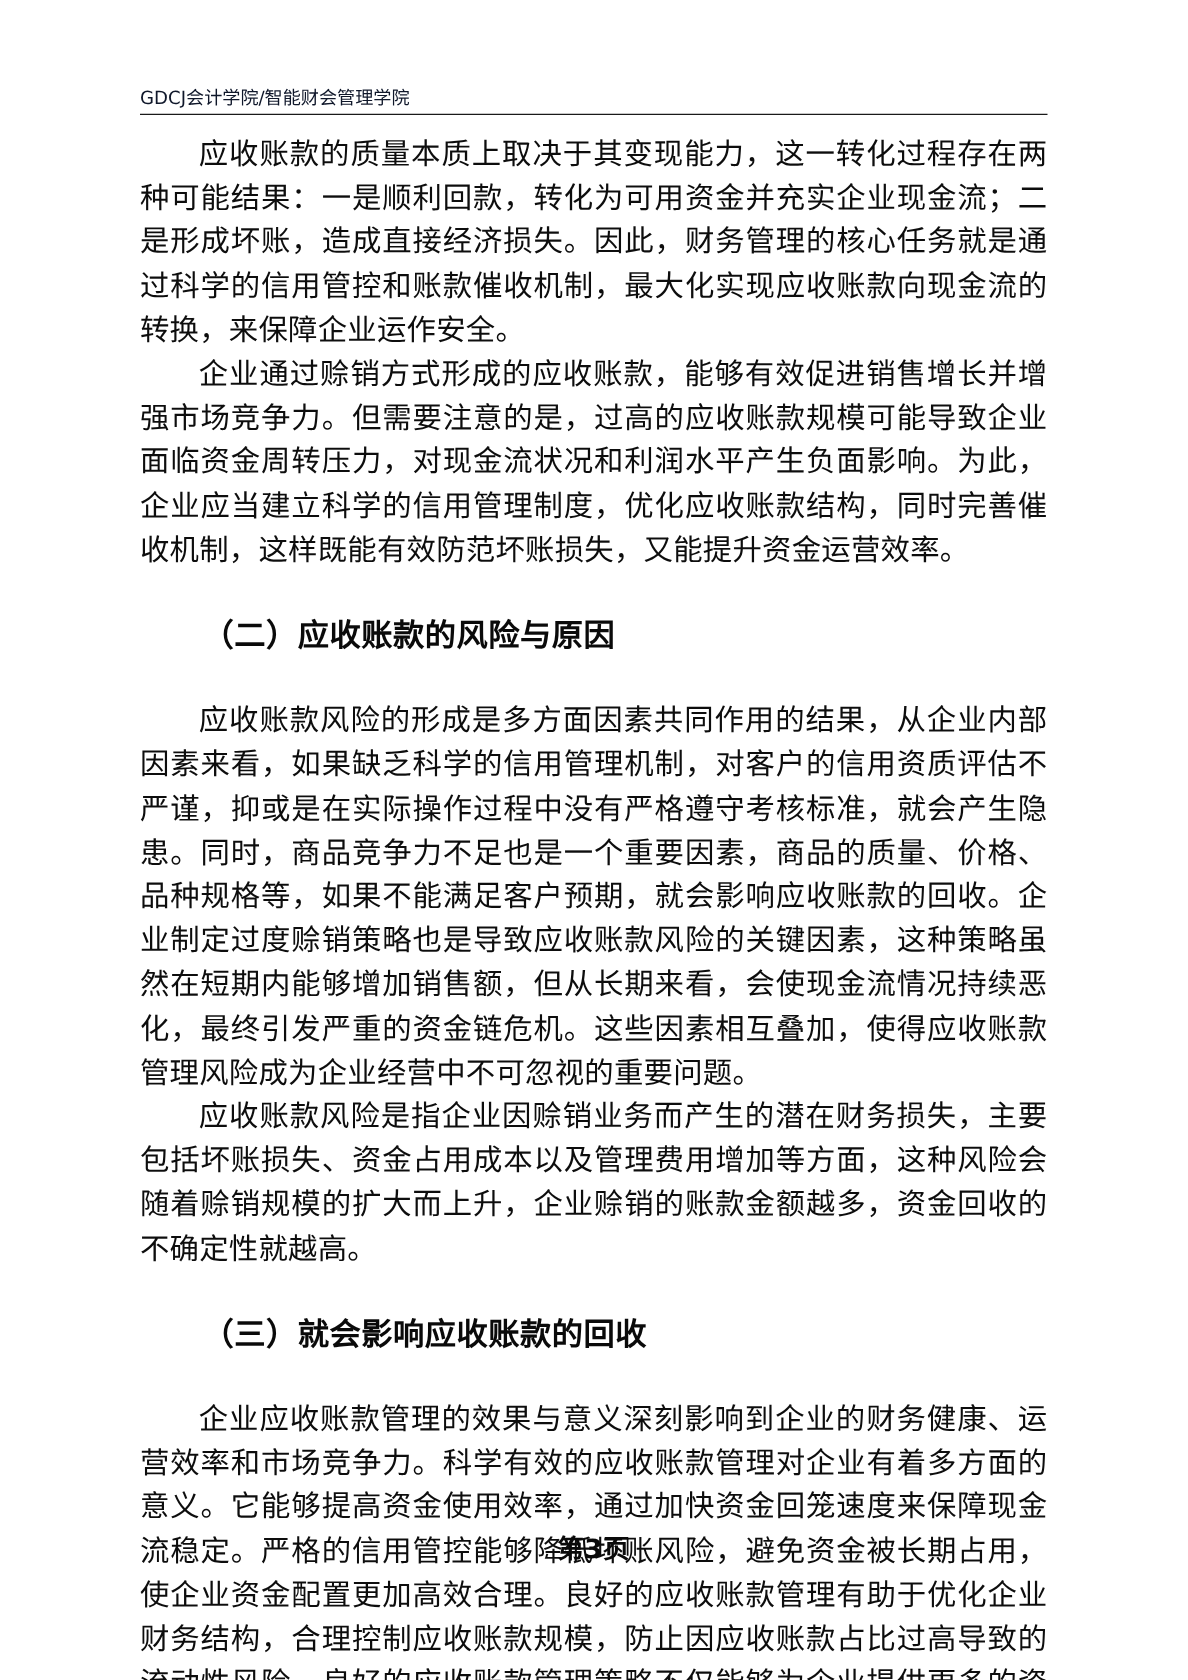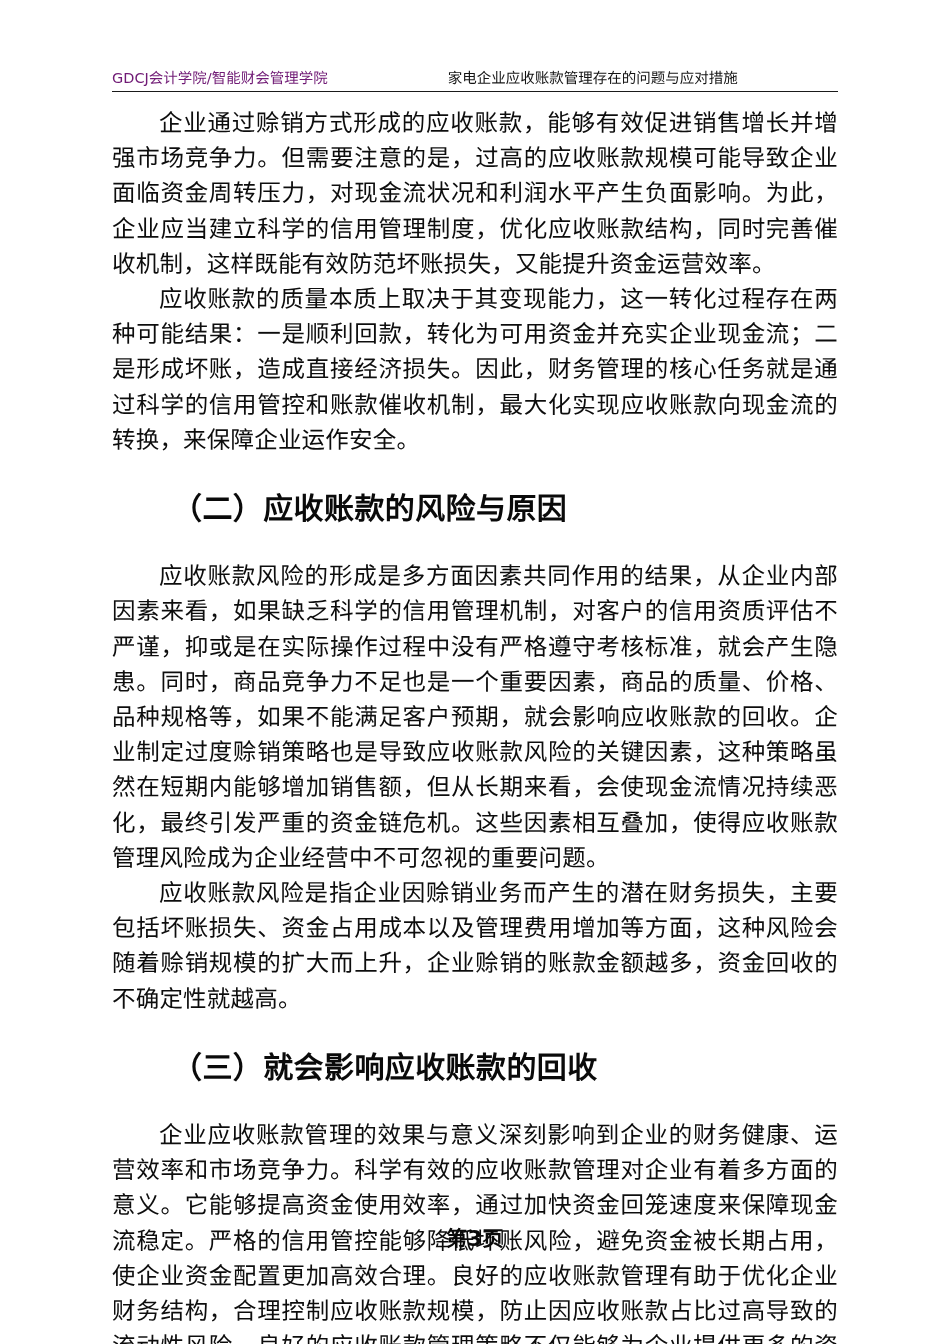--- a/index.html
+++ b/index.html
@@ -37,21 +37,21 @@
     justify-content: flex-start;
     border-bottom: 1.6px solid #1a1a1a;
     padding-bottom: 4px;
     box-sizing: border-box;
   }
   .header-left {
     font-family: "DejaVu Sans", "Liberation Sans", sans-serif;
     font-size: 14.5px;
     letter-spacing: 0px;
     white-space: nowrap;
-    color: #701a75;
+    color: #0f172a;
   }
   .header-right {
     font-family: "DejaVu Sans", "Liberation Sans", sans-serif;
     font-size: 14.5px;
     white-space: nowrap;
     color: #141414;
     margin-left: 120px;
   }
 
   
@@ -70,21 +70,21 @@
     text-justify: inter-ideograph;
     text-indent: 2em;
     letter-spacing: 0.2px;
     color: #0d0d0d;
     font-family: "DejaVu Serif", "Liberation Serif", serif;
   }
 
   h2.section-heading {
     margin: 0;
     font-family: "DejaVu Sans", "Liberation Sans", sans-serif;
-    font-size: 30px;
+    font-size: 25px;
     font-weight: bold;
     line-height: 35.2px;
     text-indent: 2em;
     letter-spacing: 0.4px;
     color: #0a0a0a;
     white-space: nowrap;
   }
 
   .gap-before-heading { height: 33px; }
   .gap-after-heading  { height: 33px; }
@@ -106,28 +106,27 @@
     text-align: right;
   }
 </style>
 </head>
 <body>
 
 <div class="page">
 
   <div class="page-header">
     <span class="header-left">GDCJ会计学院/智能财会管理学院</span>
-    <span class="header-right">家电企业应收账款管理存在的问题与应对措施</span>
   </div>
 
   <div class="content">
 
+    <p class="para">应收账款的质量本质上取决于其变现能力，这一转化过程存在两种可能结果：一是顺利回款，转化为可用资金并充实企业现金流；二是形成坏账，造成直接经济损失。因此，财务管理的核心任务就是通过科学的信用管控和账款催收机制，最大化实现应收账款向现金流的转换，来保障企业运作安全。</p>
+
     <p class="para">企业通过赊销方式形成的应收账款，能够有效促进销售增长并增强市场竞争力。但需要注意的是，过高的应收账款规模可能导致企业面临资金周转压力，对现金流状况和利润水平产生负面影响。为此，企业应当建立科学的信用管理制度，优化应收账款结构，同时完善催收机制，这样既能有效防范坏账损失，又能提升资金运营效率。</p>
-
-    <p class="para">应收账款的质量本质上取决于其变现能力，这一转化过程存在两种可能结果：一是顺利回款，转化为可用资金并充实企业现金流；二是形成坏账，造成直接经济损失。因此，财务管理的核心任务就是通过科学的信用管控和账款催收机制，最大化实现应收账款向现金流的转换，来保障企业运作安全。</p>
 
     <div class="gap-before-heading"></div>
     <h2 class="section-heading">（二）应收账款的风险与原因</h2>
     <div class="gap-after-heading"></div>
 
     <p class="para">应收账款风险的形成是多方面因素共同作用的结果，从企业内部因素来看，如果缺乏科学的信用管理机制，对客户的信用资质评估不严谨，抑或是在实际操作过程中没有严格遵守考核标准，就会产生隐患。同时，商品竞争力不足也是一个重要因素，商品的质量、价格、品种规格等，如果不能满足客户预期，就会影响应收账款的回收。企业制定过度赊销策略也是导致应收账款风险的关键因素，这种策略虽然在短期内能够增加销售额，但从长期来看，会使现金流情况持续恶化，最终引发严重的资金链危机。这些因素相互叠加，使得应收账款管理风险成为企业经营中不可忽视的重要问题。</p>
 
     <p class="para">应收账款风险是指企业因赊销业务而产生的潜在财务损失，主要包括坏账损失、资金占用成本以及管理费用增加等方面，这种风险会随着赊销规模的扩大而上升，企业赊销的账款金额越多，资金回收的不确定性就越高。</p>
 
     <div class="gap-before-heading"></div>

